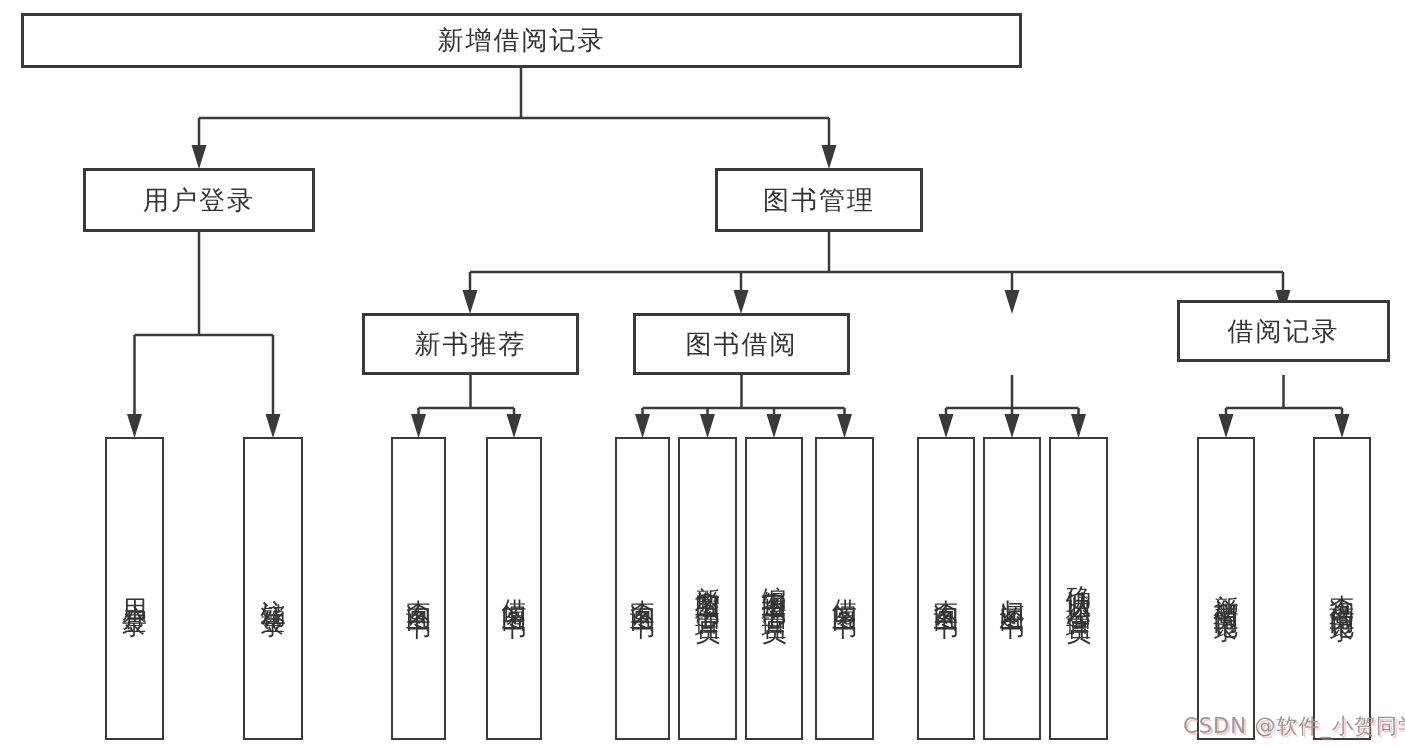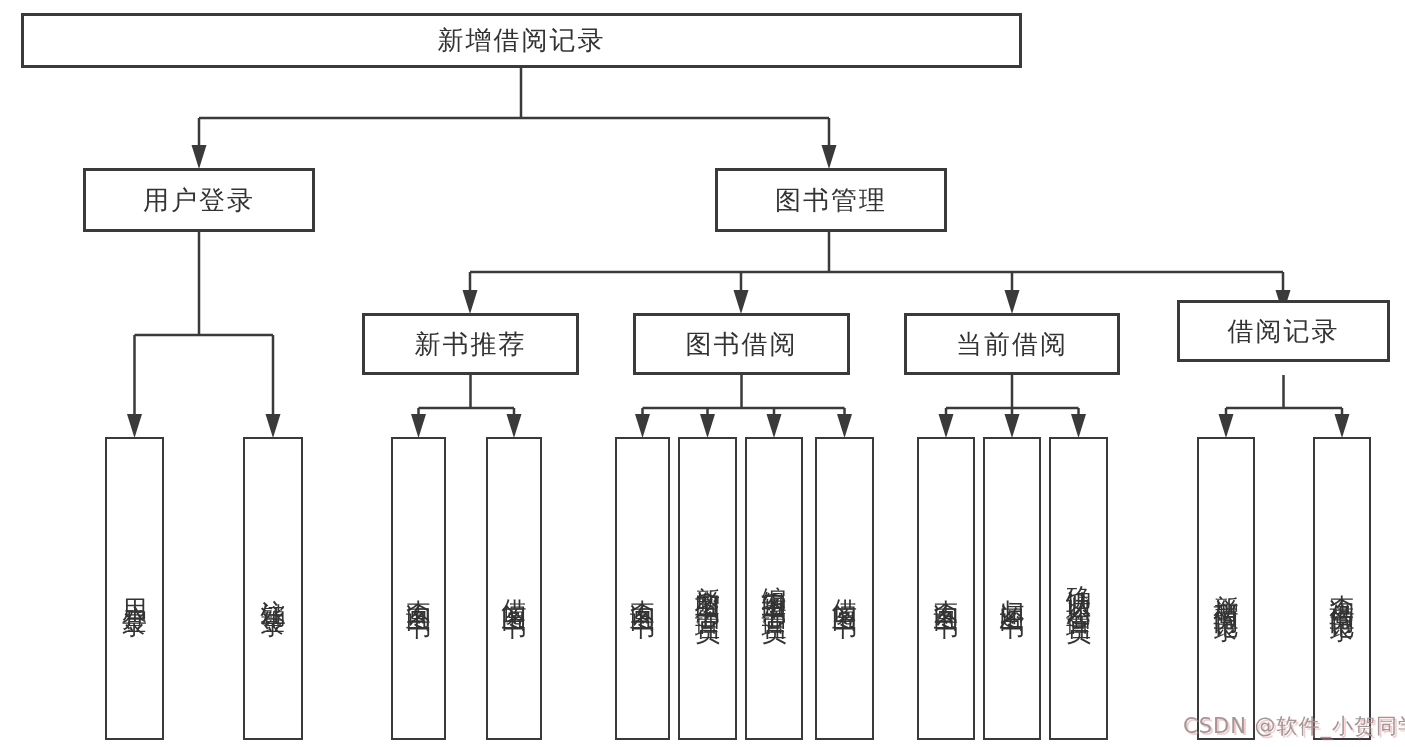--- a/index.html
+++ b/index.html
@@ -63,25 +63,24 @@
       <polygon points="1004.5,414 1019.5,414 1012,438"></polygon>
       <polygon points="1071,414 1086,414 1078.5,438"></polygon>
       <polygon points="1218.5,414 1233.5,414 1226,438"></polygon>
       <polygon points="1334.5,414 1349.5,414 1342,438"></polygon>
     </g>
   </svg>
 
   <div class="box" style="left:21px;top:13px;width:1001px;height:55px;">新增借阅记录</div>
 
   <div class="box" style="left:83px;top:168px;width:232px;height:64px;">用户登录</div>
-  <div class="box" style="left:715px;top:168px;width:232px;height:64px;">图书管理</div>
+  <div class="box" style="left:715px;top:168px;width:208px;height:64px;">图书管理</div>
 
   <div class="box" style="left:633px;top:313px;width:217px;height:62px;">图书借阅</div>
   <div class="box" style="left:362px;top:313px;width:217px;height:62px;">新书推荐</div>
-  <div class="box" style="left:904px;top:313px;width:216px;height:62px;">当前借阅</div>
   <div class="box" style="left:1177px;top:300px;width:213px;height:62px;">借阅记录</div>
 
   <div class="box leaf" style="left:105px;top:437px;width:59px;height:303px;">用户登录</div>
   <div class="box leaf" style="left:243px;top:437px;width:60px;height:303px;">注销登录</div>
   <div class="box leaf" style="left:391px;top:437px;width:55px;height:303px;">查询图书</div>
   <div class="box leaf" style="left:486px;top:437px;width:56px;height:303px;">借阅图书</div>
   <div class="box leaf" style="left:615px;top:437px;width:55px;height:303px;">查询图书</div>
   <div class="box leaf" style="left:678px;top:437px;width:59px;height:303px;">新增图书（管理员）</div>
   <div class="box leaf" style="left:745px;top:437px;width:58px;height:303px;">编辑图书（管理员）</div>
   <div class="box leaf" style="left:815px;top:437px;width:59px;height:303px;">借阅图书</div>

